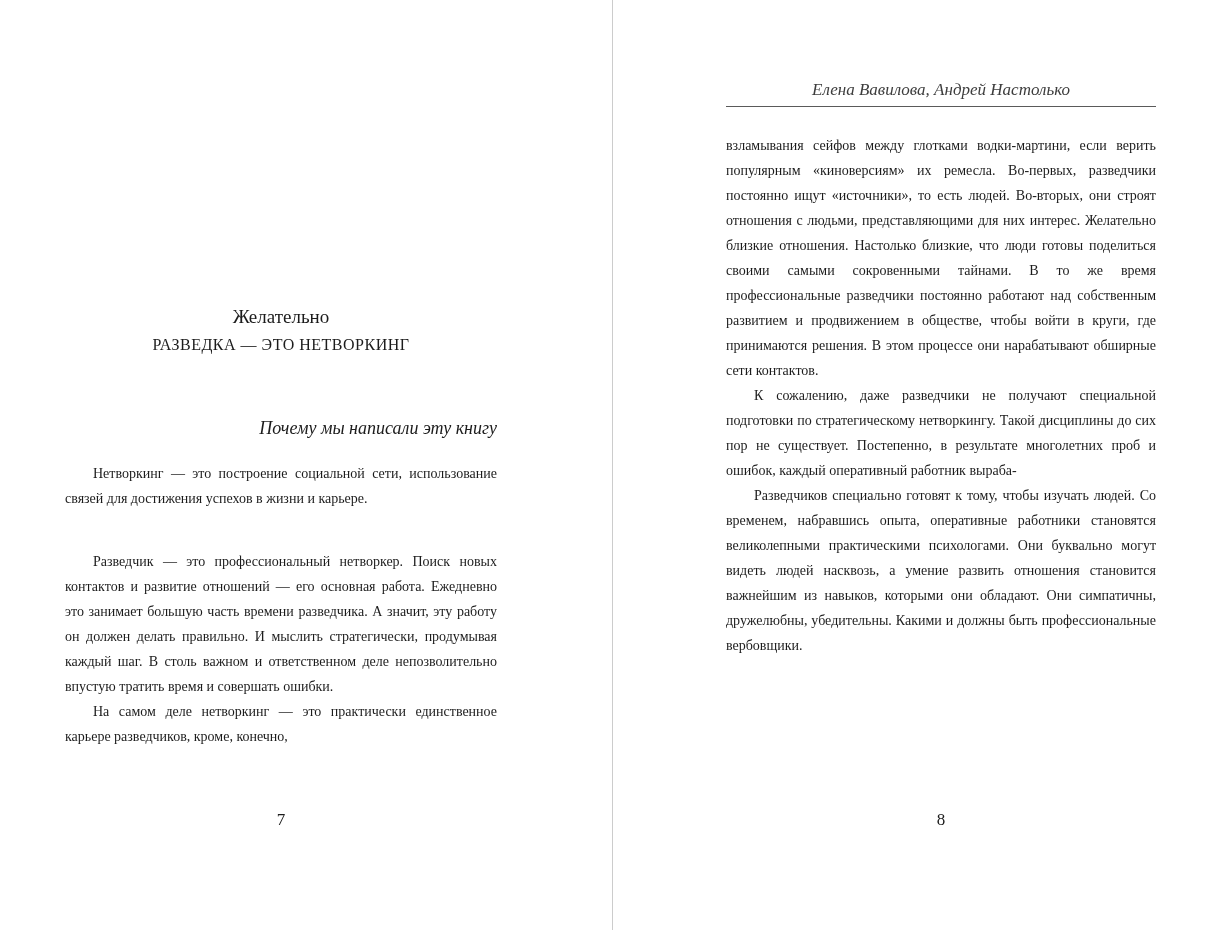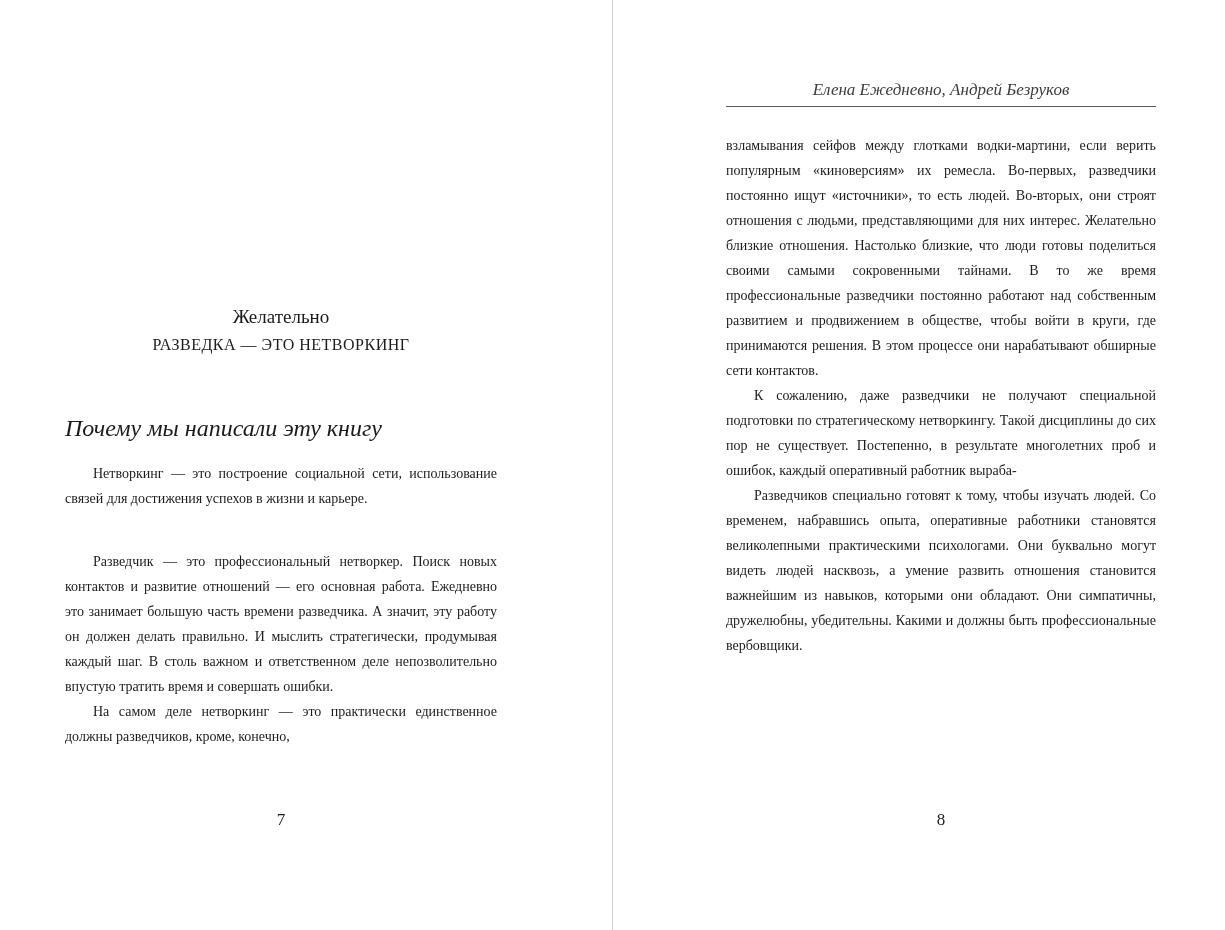--- a/index.html
+++ b/index.html
@@ -41,23 +41,23 @@
     font-size: 19px;
     line-height: 28px;
   }
   .chapter-title {
     font-size: 16px;
     line-height: 28px;
     letter-spacing: 0.5px;
   }
   .section-heading {
     margin-top: 57px;
-    text-align: left;
+    text-align: right;
     font-style: italic;
-    font-size: 24px;
+    font-size: 18px;
     line-height: 24px;
   }
   .body-text {
     margin-top: 21px;
   }
   .body-text p {
     font-size: 14px;
     line-height: 25px;
     text-align: justify;
     text-indent: 28px;
@@ -101,28 +101,28 @@
     <div class="heading-block">
       <div class="chapter-label">Желательно</div>
       <div class="chapter-title">РАЗВЕДКА — ЭТО НЕТВОРКИНГ</div>
     </div>
 
     <div class="section-heading">Почему мы написали эту книгу</div>
 
     <div class="body-text">
       <p>Нетворкинг — это построение социальной сети, использование связей для достижения успехов в жизни и карьере.</p>
       <p class="gap-above">Разведчик — это профессиональный нетворкер. Поиск новых контактов и развитие отношений — его основная работа. Ежедневно это занимает большую часть времени разведчика. А значит, эту работу он должен делать правильно. И мыслить стратегически, продумывая каждый шаг. В столь важном и ответственном деле непозволительно впустую тратить время и совершать ошибки.</p>
-      <p>На самом деле нетворкинг — это практически единственное должны разведчиков, кроме, конечно,</p>
+      <p>На самом деле нетворкинг — это практически единственное карьере разведчиков, кроме, конечно,</p>
     </div>
 
     <div class="page-number">7</div>
   </div>
 
   <div class="page page-right">
-    <div class="running-header">Елена Ежедневно, Андрей Безруков</div>
+    <div class="running-header">Елена Вавилова, Андрей Настолько</div>
     <div class="running-header-rule"></div>
 
     <div class="body-text">
       <p class="no-indent">взламывания сейфов между глотками водки-мартини, если верить популярным «киноверсиям» их ремесла. Во-первых, разведчики постоянно ищут «источники», то есть людей. Во-вторых, они строят отношения с людьми, представляющими для них интерес. Желательно близкие отношения. Настолько близкие, что люди готовы поделиться своими самыми сокровенными тайнами. В то же время профессиональные разведчики постоянно работают над собственным развитием и продвижением в обществе, чтобы войти в круги, где принимаются решения. В этом процессе они нарабатывают обширные сети контактов.</p>
       <p>К сожалению, даже разведчики не получают специальной подготовки по стратегическому нетворкингу. Такой дисциплины до сих пор не существует. Постепенно, в результате многолетних проб и ошибок, каждый оперативный работник выраба-</p>
       <p>Разведчиков специально готовят к тому, чтобы изучать людей. Со временем, набравшись опыта, оперативные работники становятся великолепными практическими психологами. Они буквально могут видеть людей насквозь, а умение развить отношения становится важнейшим из навыков, которыми они обладают. Они симпатичны, дружелюбны, убедительны. Какими и должны быть профессиональные вербовщики.</p>
     </div>
 
     <div class="page-number">8</div>
   </div>

